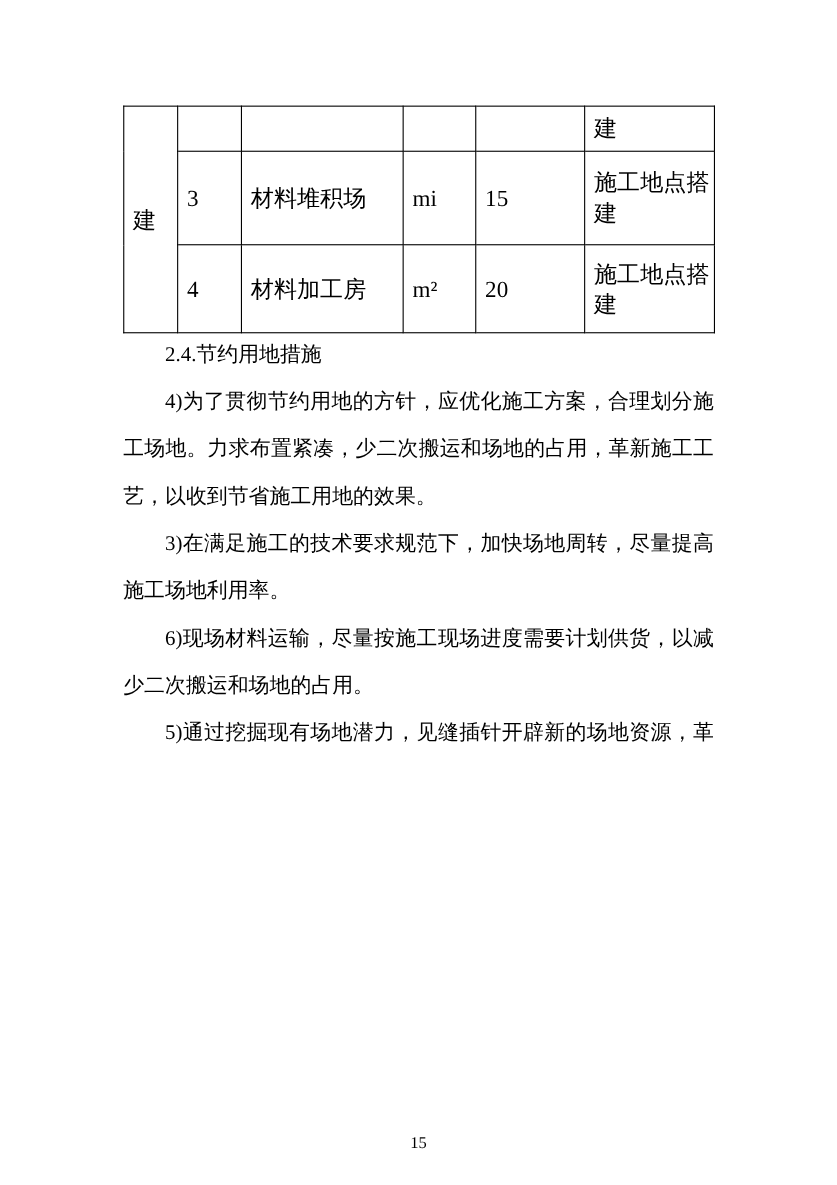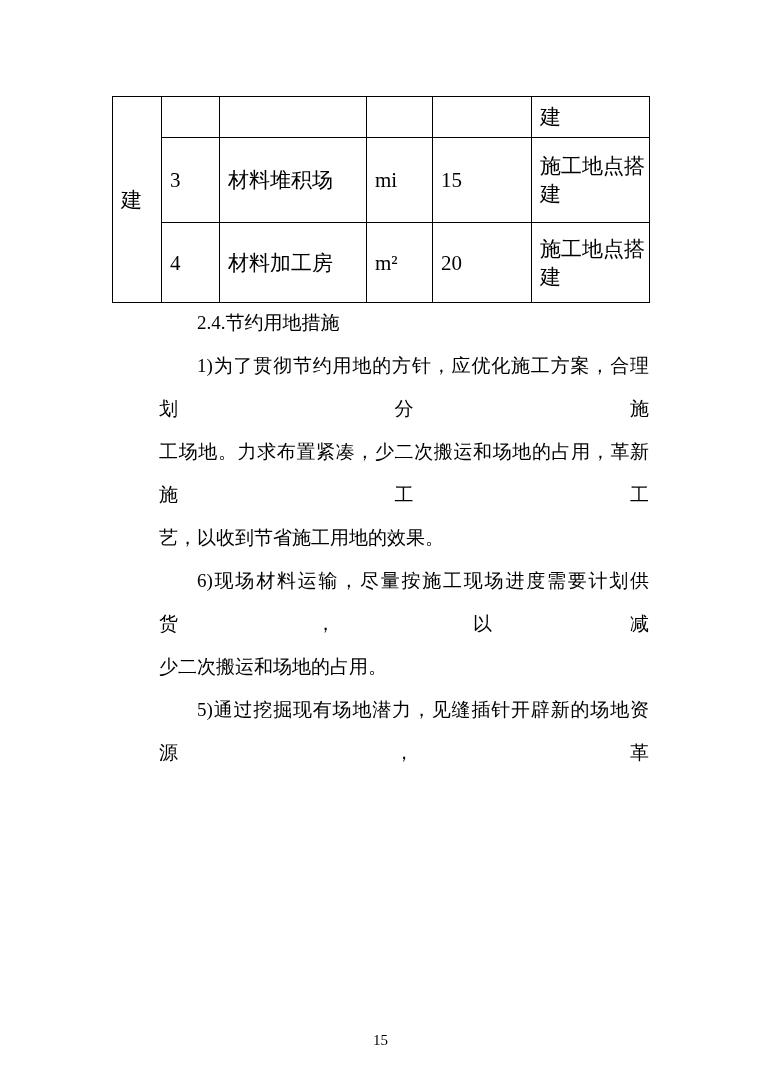--- a/index.html
+++ b/index.html
@@ -26,21 +26,21 @@
   tr.r3{height:80px;}
   td.cell-left{vertical-align:top;padding-top:3px;}
   td.cell-remark{line-height:35px;}
   td.cell-remark-top{vertical-align:top;padding-top:3px;}
 
   
   .content{
     position:absolute;left:112px;top:301px;width:537px;
     font-size:19px;line-height:43px;
   }
-  .bline{text-align:left;margin-left:47px;}
+  .bline{text-align:left;}
   .fill{text-align:justify;text-align-last:justify;}
   .indent{text-indent:2em;}
 
   .pagenum{
     position:absolute;left:0;right:0;top:1031px;
     text-align:center;font-size:15px;line-height:18px;
   }
 </style>
 </head>
 <body>
@@ -78,25 +78,27 @@
         <td>m²</td>
         <td>20</td>
         <td class="cell-remark">施工地点搭建</td>
       </tr>
     </tbody>
   </table>
 
   <div class="content">
     <div class="bline indent">2.4.节约用地措施</div>
 
-    <div class="bline indent fill">1)为了贯彻节约用地的方针，应优化施工方案，合理划分施</div>
+    <div class="bline indent fill">4)为了贯彻节约用地的方针，应优化施工方案，合理划分施</div>
     <div class="bline fill">工场地。力求布置紧凑，少二次搬运和场地的占用，革新施工工</div>
     <div class="bline">艺，以收到节省施工用地的效果。</div>
 
 
+    <div class="bline indent fill">3)在满足施工的技术要求规范下，加快场地周转，尽量提高</div>
+    <div class="bline">施工场地利用率。</div>
 
     <div class="bline indent fill">6)现场材料运输，尽量按施工现场进度需要计划供货，以减</div>
     <div class="bline">少二次搬运和场地的占用。</div>
 
     <div class="bline indent fill">5)通过挖掘现有场地潜力，见缝插针开辟新的场地资源，革</div>
   </div>
 
   <div class="pagenum">15</div>
 
 </div>

